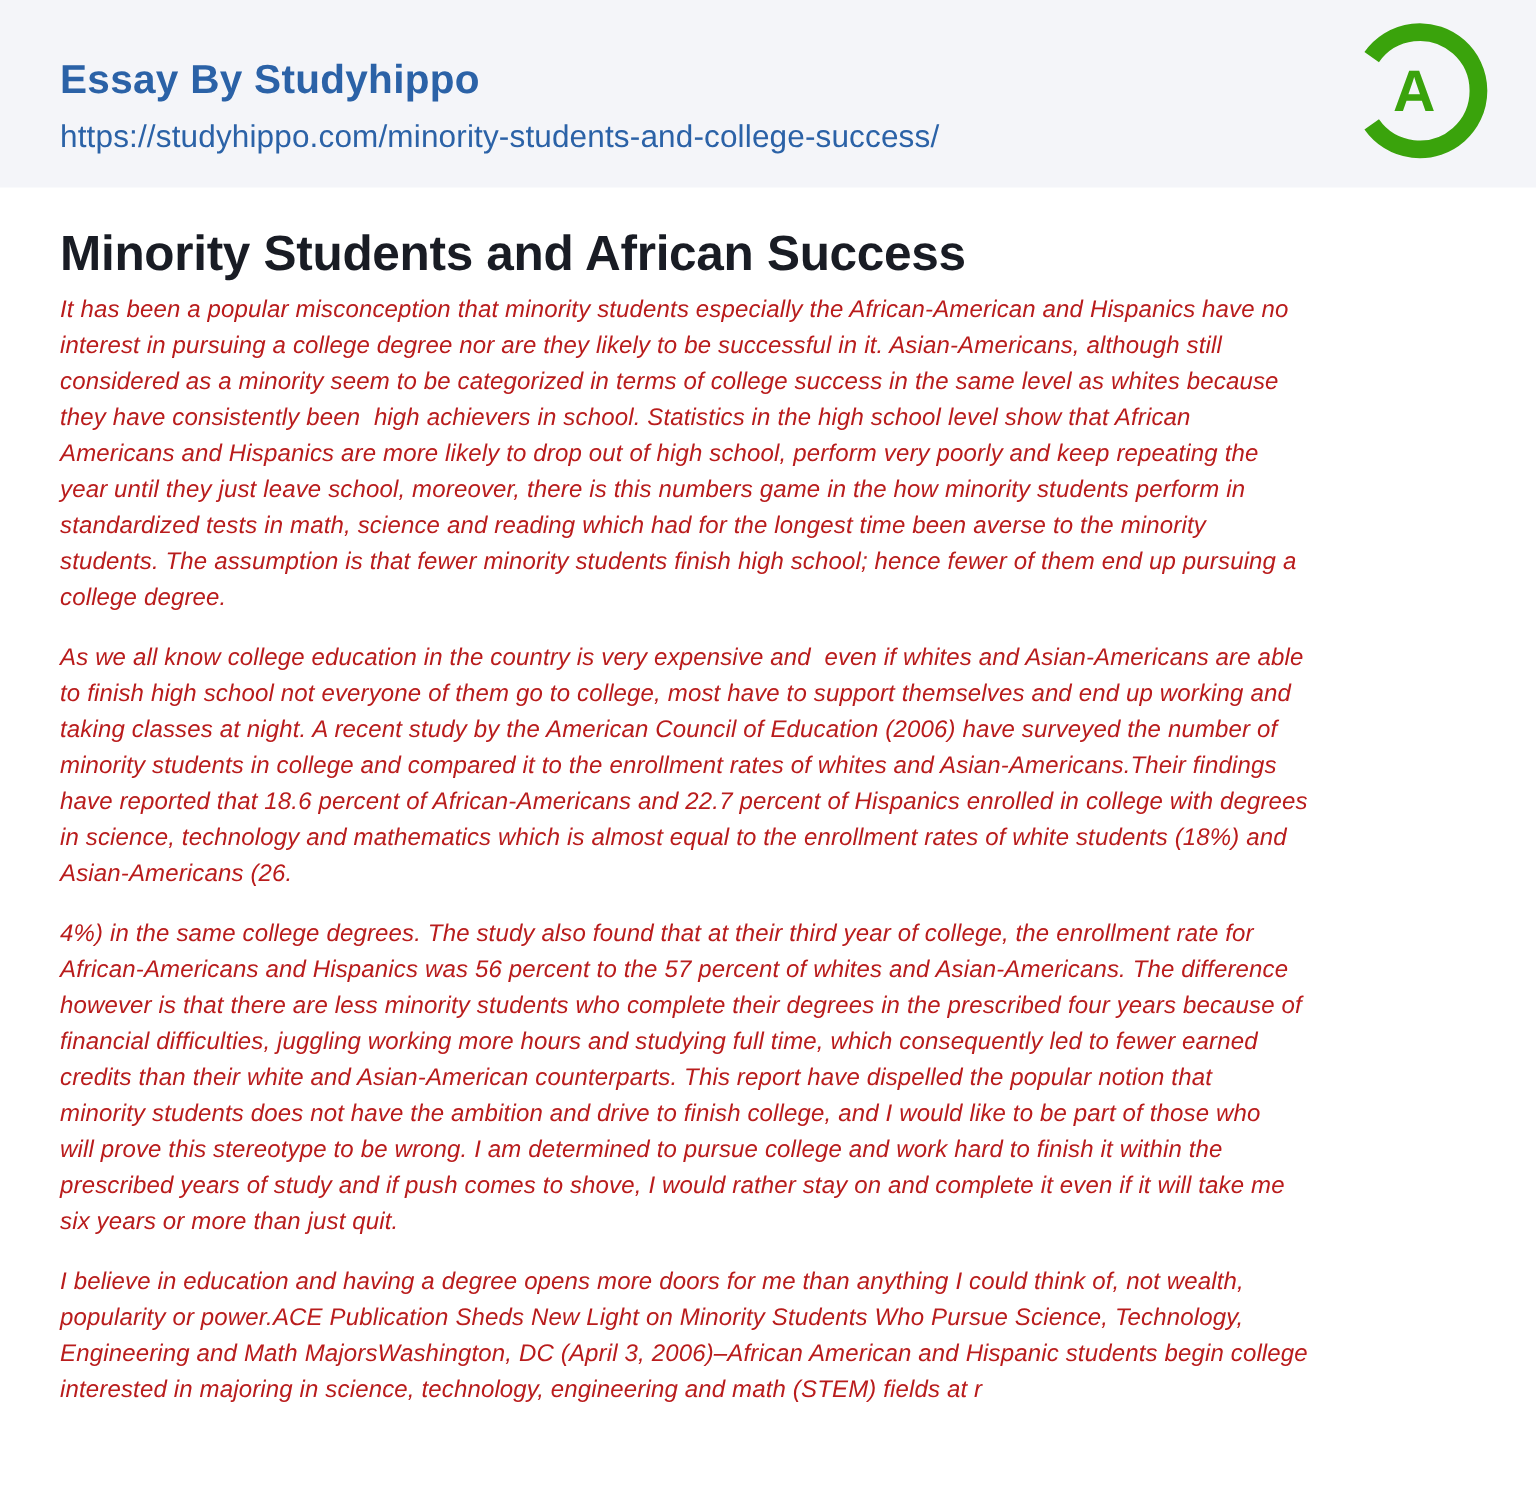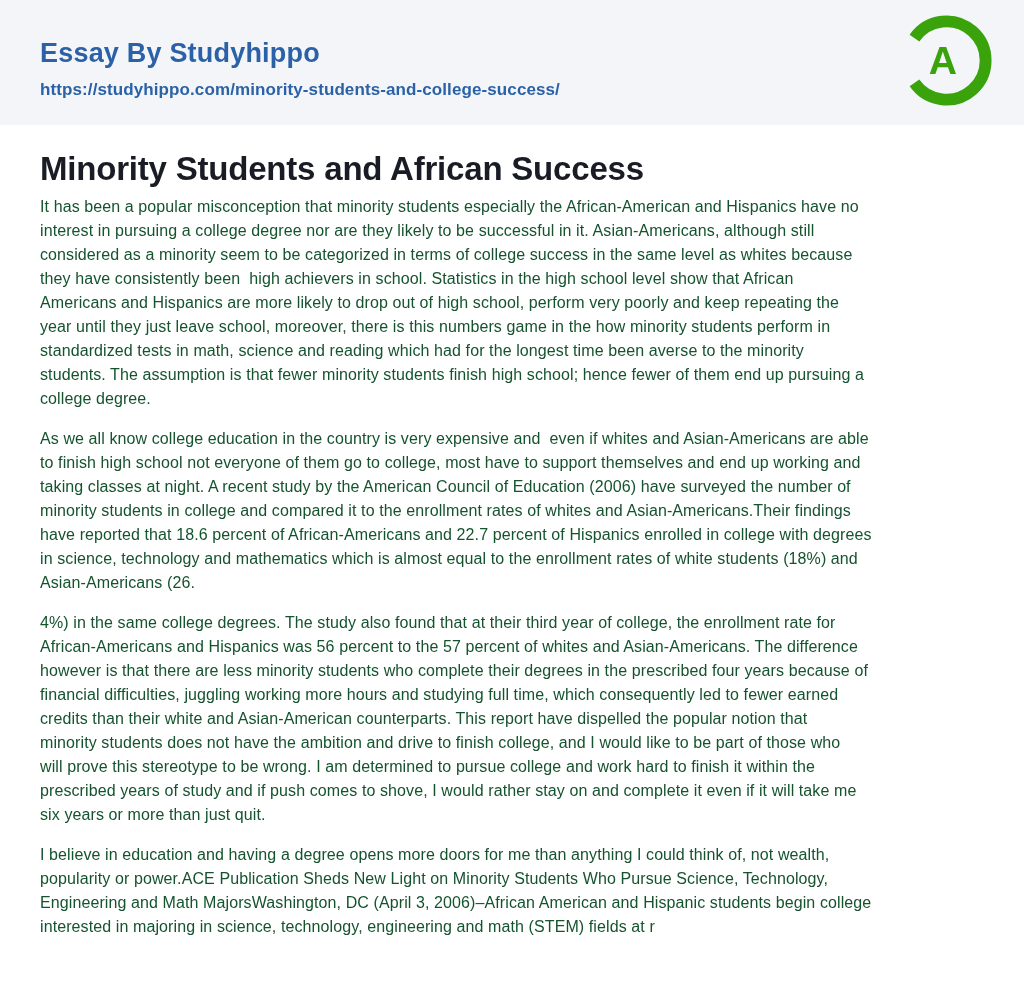--- a/index.html
+++ b/index.html
@@ -23,22 +23,22 @@
   .site-title {
     color: #2b62a7;
     font-size: 27px;
     font-weight: bold;
     letter-spacing: 0.2px;
     line-height: 30px;
   }
   .page-url {
     margin-top: 12px;
     color: #2b62a7;
-    font-size: 17px;
-    font-weight: bold;
+    font-size: 21px;
+    font-weight: normal;
     letter-spacing: 0.1px;
     cursor: pointer;
   }
   .logo {
     position: absolute;
     top: 15px;
     right: 32px;
     width: 91px;
     height: 91px;
   }
@@ -57,23 +57,24 @@
     font-size: 33px;
     line-height: 36px;
     font-weight: bold;
     color: #191c24;
     letter-spacing: -0.2px;
   }
   .essay p {
     margin-top: 16px;
     font-size: 16px;
     line-height: 24px;
-    color: #14532d;
+    color: #b91c1c;
     letter-spacing: 0.1px;
     white-space: pre-wrap;
+    font-style: italic;
   }
   .essay p:first-of-type { margin-top: 8px; }
 </style>
 </head>
 <body>
 
 <div class="page">
 
   <div class="header">
     <div class="site-title">Essay By Studyhippo</div>

